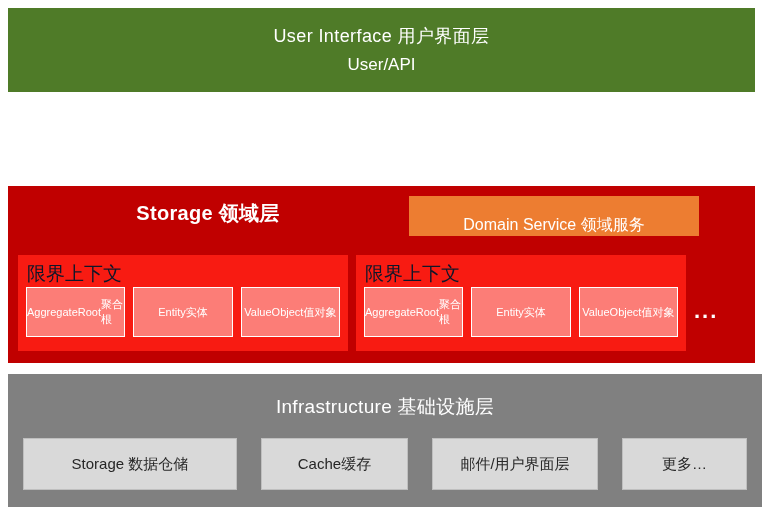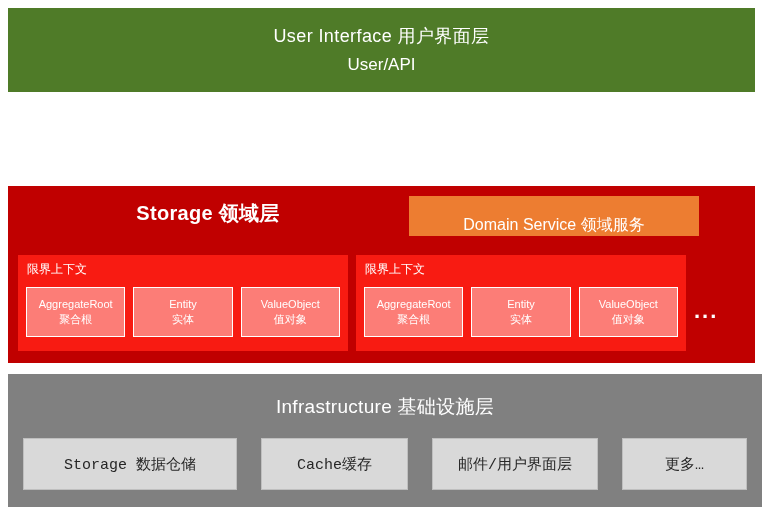--- a/index.html
+++ b/index.html
@@ -101,39 +101,39 @@
     width: 330px;
     height: 96px;
     background: #f81b12;
   }
   .bc-1 { left: 10px; }
   .bc-2 { left: 348px; }
   .bc-title {
     position: absolute;
     left: 9px;
     top: 6px;
-    color: #ffffff;
-    font-size: 12px;
+    color: #0f172a;
+    font-size: 19px;
   }
   .bc-boxes {
     position: absolute;
     left: 8px;
     top: 32px;
     right: 8px;
     display: flex;
     gap: 8px;
   }
   .bc-box {
     flex: 1;
     height: 50px;
     background: #fc7d77;
     border: 1px solid #ffffff;
     color: #ffffff;
     display: flex;
-    flex-direction: column;
+    flex-direction: row;
     align-items: center;
     justify-content: center;
     font-size: 11px;
     line-height: 15px;
     box-sizing: border-box;
   }
   .ellipsis {
     position: absolute;
     left: 686px;
     top: 112px;
@@ -162,21 +162,20 @@
     font-size: 19px;
     letter-spacing: 0.3px;
   }
   .infra-boxes {
     position: absolute;
     left: 15px;
     top: 64px;
     right: 15px;
     display: flex;
     gap: 24px;
-    font-family: Liberation Mono, monospace;
   }
   .infra-box {
     height: 52px;
     background: #d9d9d9;
     border: 1px solid #bfbfbf;
     color: #262626;
     display: flex;
     align-items: center;
     justify-content: center;
     font-size: 15px;

